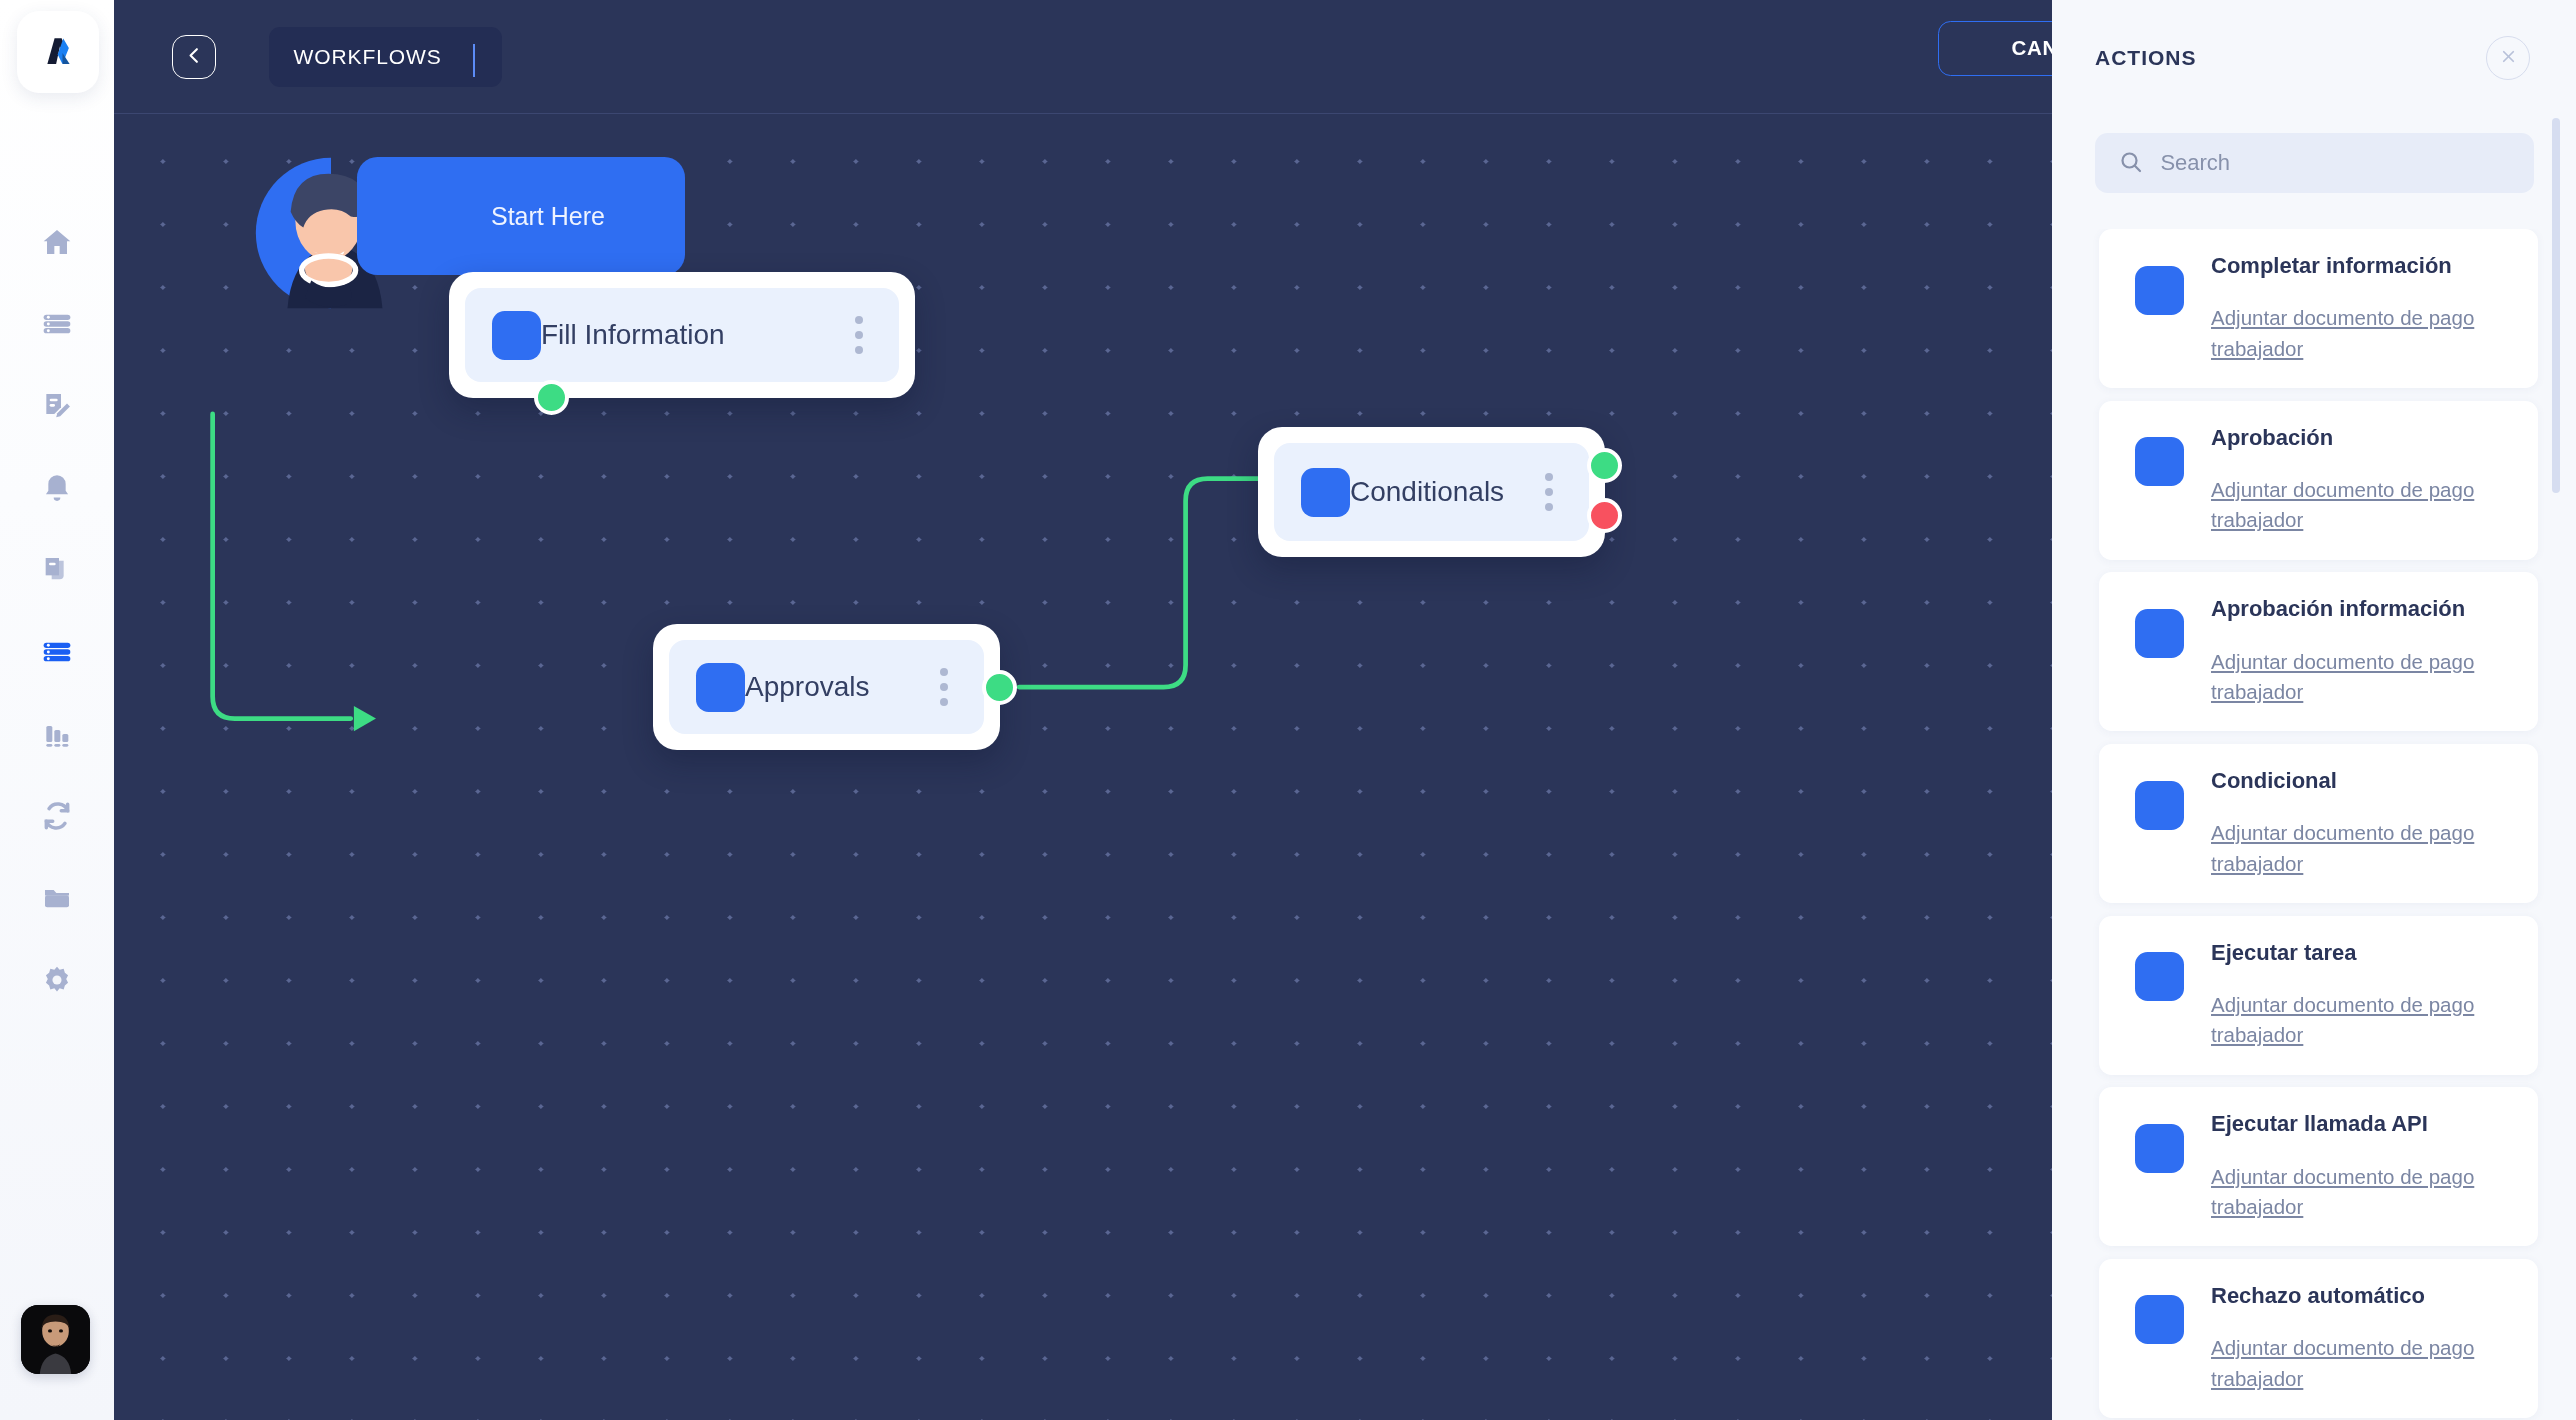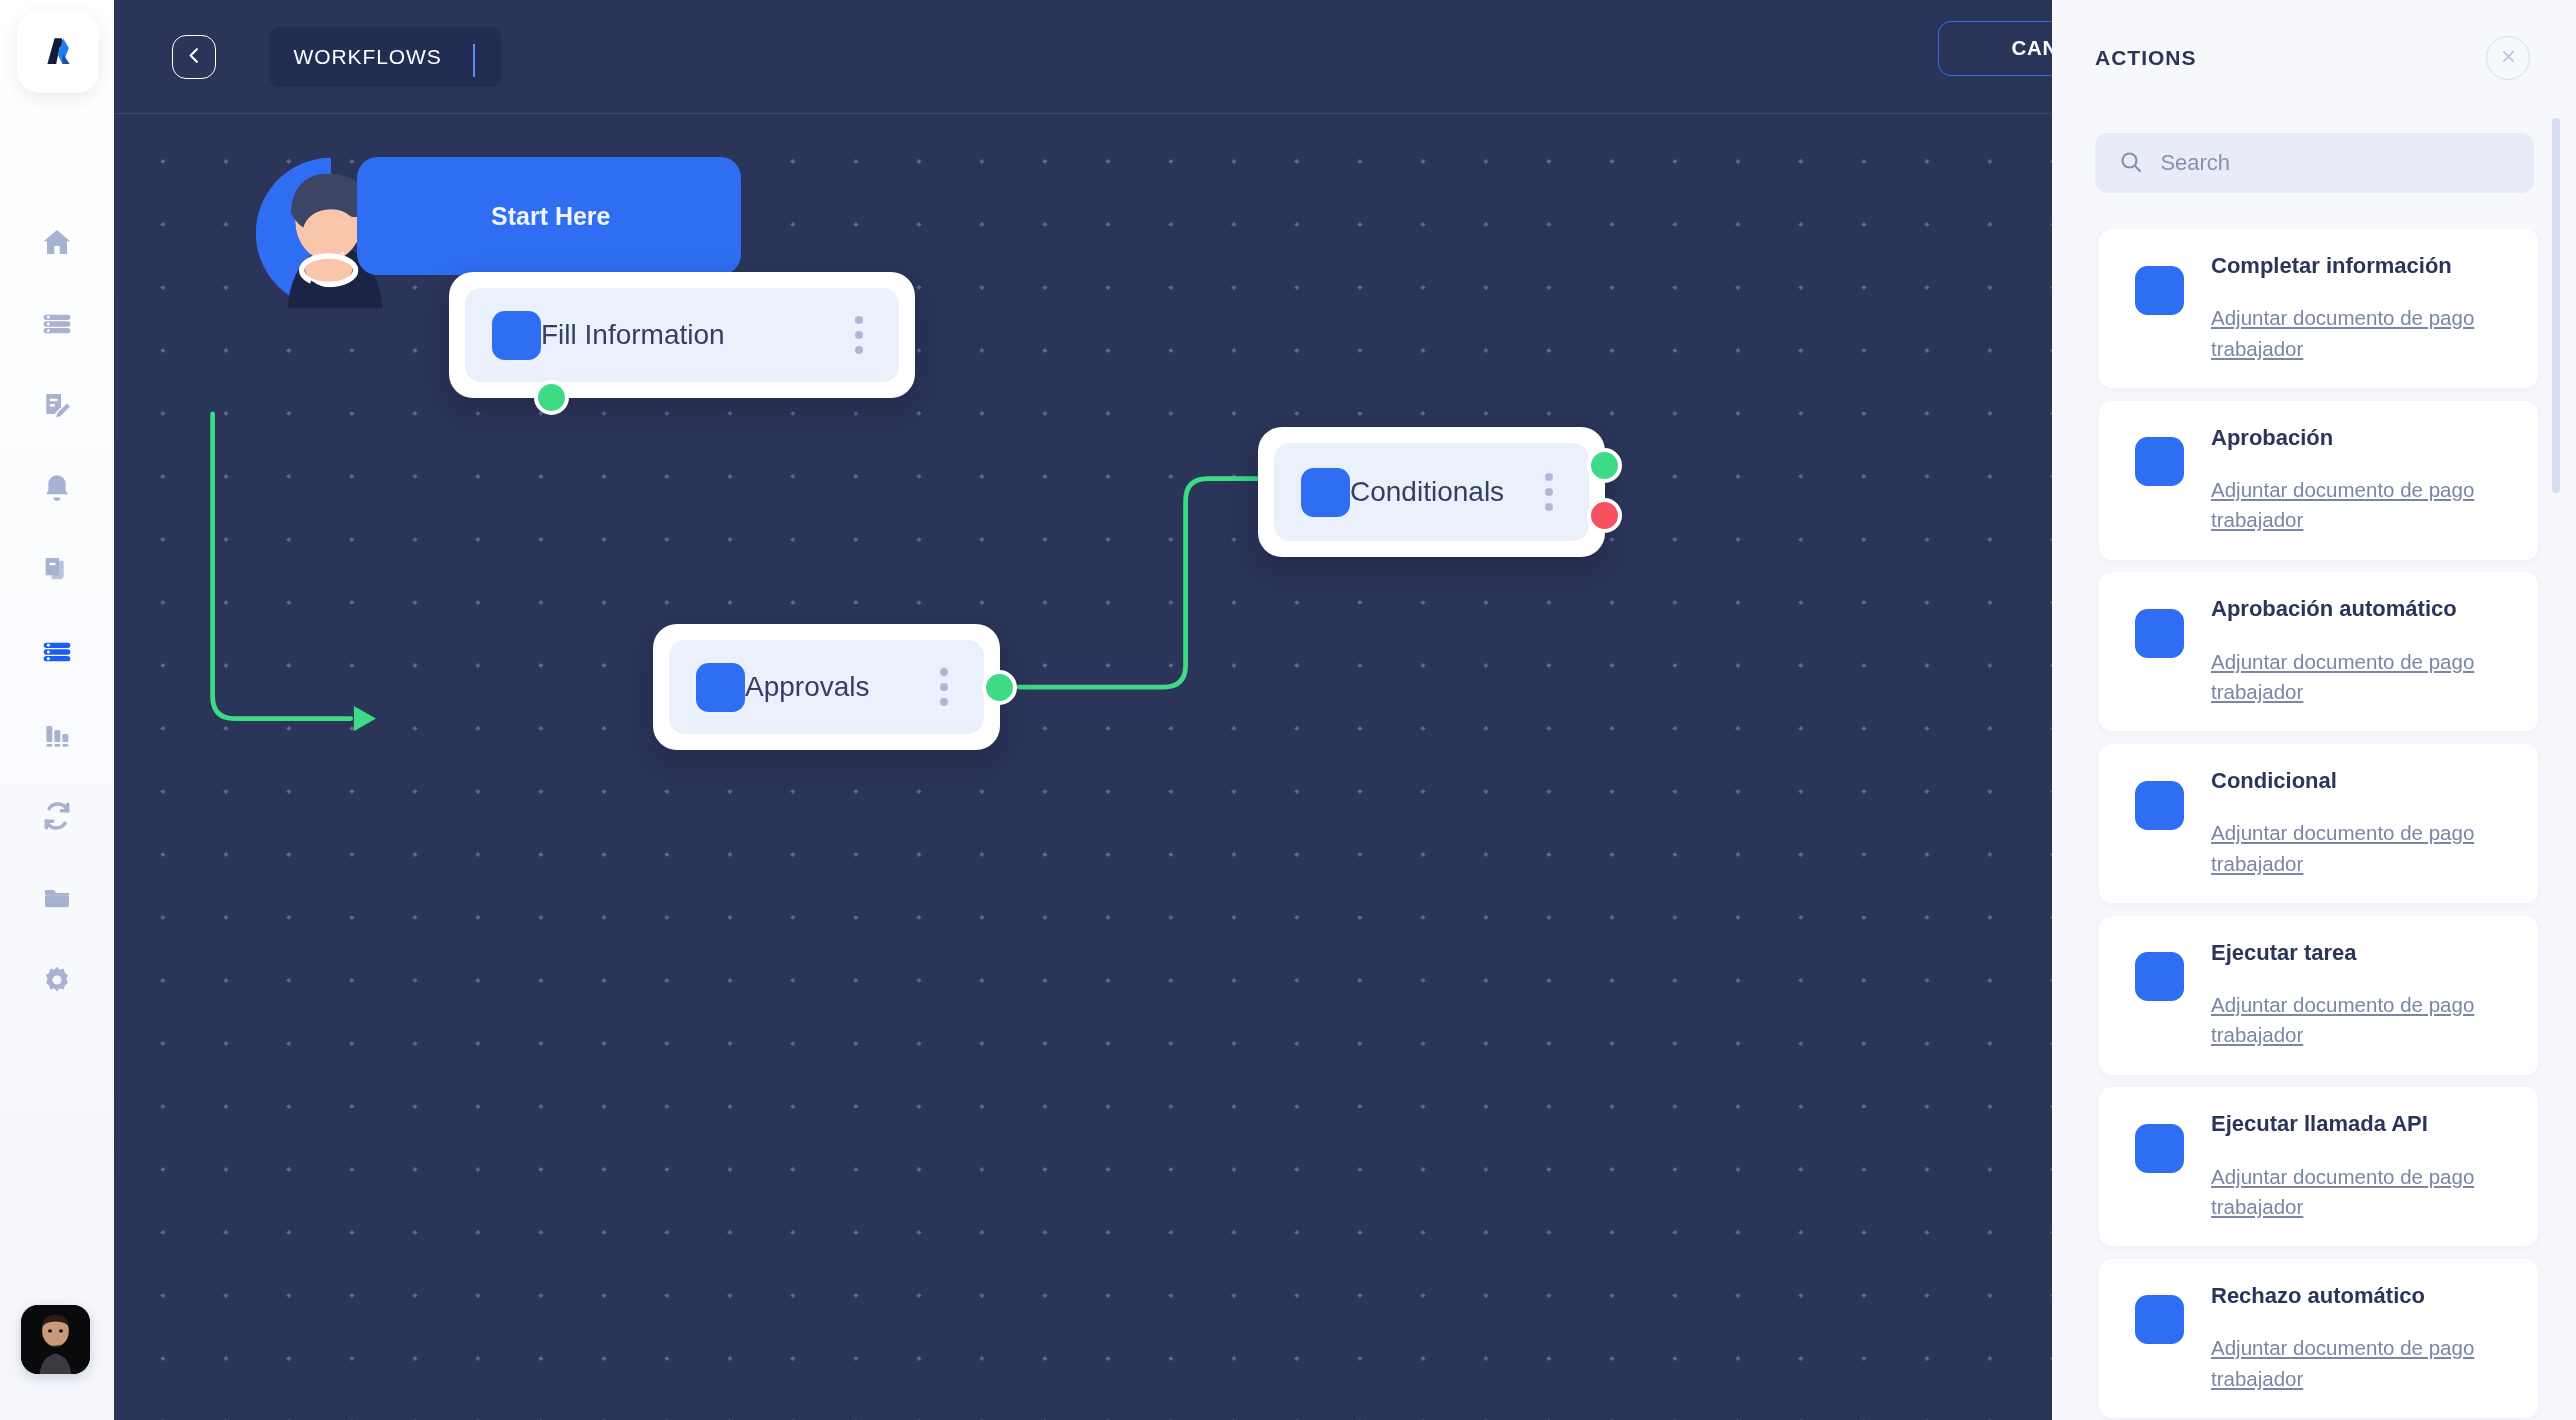--- a/index.html
+++ b/index.html
@@ -104,26 +104,25 @@
   #edges { position: absolute; left: 0; top: 0; width: 2462px; height: 1307px; }
 
   
   #start-illustration {
     position: absolute; left: 126px; top: 28px;
     width: 182px; height: 182px;
   }
   
   #start-node {
     position: absolute; left: 243px; top: 43px;
-    width: 384px; height: 118px;
+    width: 328px; height: 118px;
     background: #2f6ef2;
     border-radius: 20.5px;
     display: flex; align-items: center;
     cursor: pointer;
-    font-weight: bold;
   }
   #start-label {
     margin-left: 134px;
     color: #eef3ff;
     font-size: 25px;
   }
 
   
   .node {
     position: absolute;
@@ -508,21 +507,21 @@
     <div class="action-card">
       <span class="action-icon"></span>
       <div class="action-text">
         <div class="action-name">Aprobación</div>
         <div class="action-desc">Adjuntar documento de pago trabajador</div>
       </div>
     </div>
     <div class="action-card">
       <span class="action-icon"></span>
       <div class="action-text">
-        <div class="action-name">Aprobación automático</div>
+        <div class="action-name">Aprobación información</div>
         <div class="action-desc">Adjuntar documento de pago trabajador</div>
       </div>
     </div>
     <div class="action-card">
       <span class="action-icon"></span>
       <div class="action-text">
         <div class="action-name">Condicional</div>
         <div class="action-desc">Adjuntar documento de pago trabajador</div>
       </div>
     </div>

